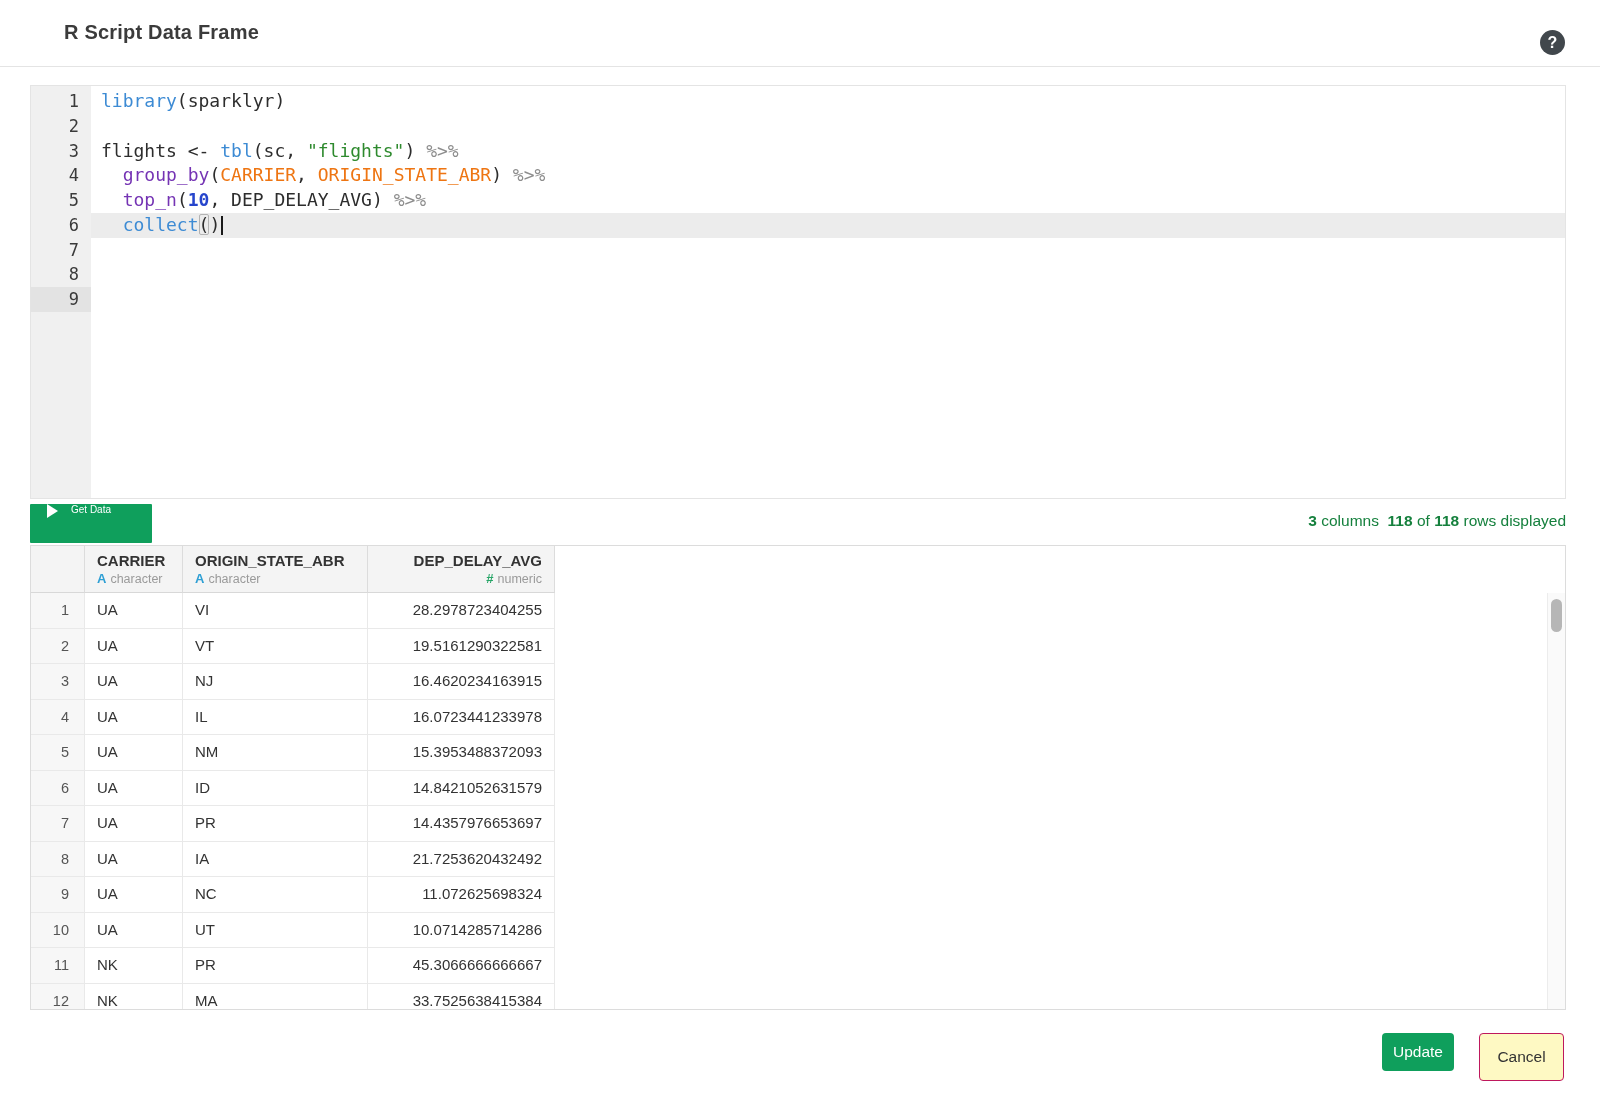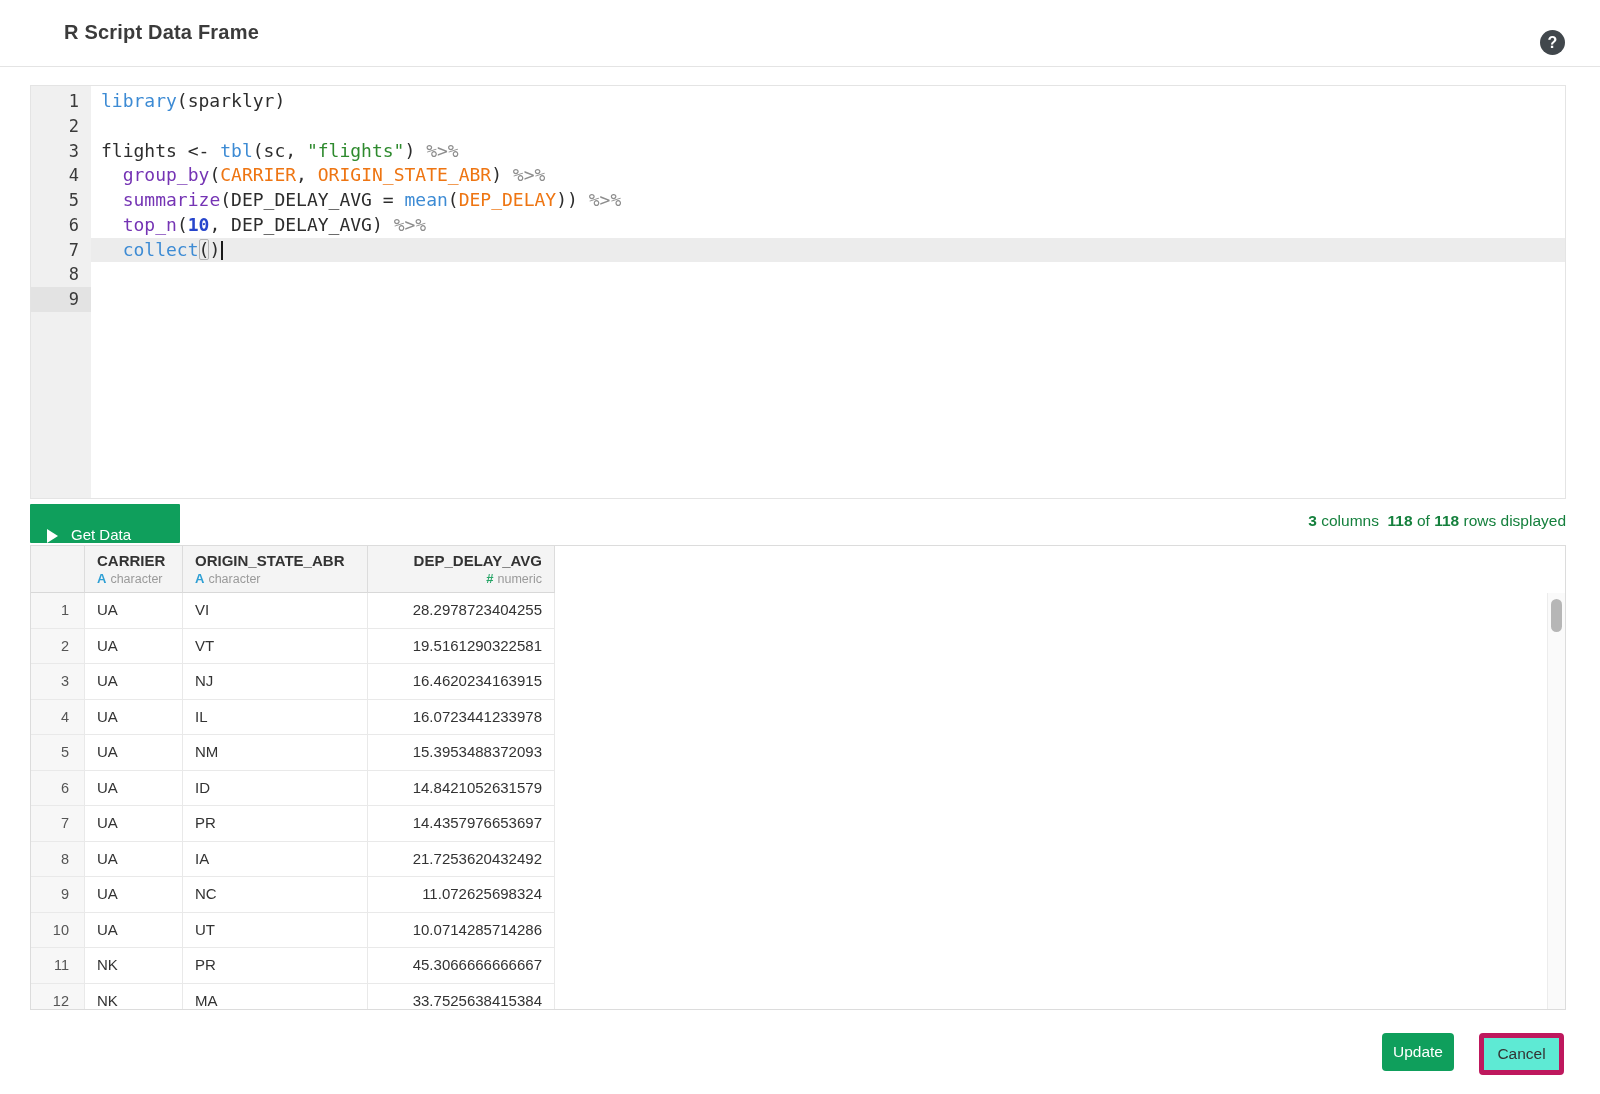--- a/index.html
+++ b/index.html
@@ -25,22 +25,22 @@
   .tk-fn  { color:#3d8bd4; }
   .tk-kw  { color:#7534b4; }
   .tk-fld { color:#ee7512; }
   .tk-str { color:#2e8a2e; }
   .tk-num { color:#2645cc; font-weight:bold; }
   .tk-op  { color:#8d8d8d; }
   .tk-br  { color:#2d2d2d; outline:1px solid #b3b3b3; outline-offset:-1px; border-radius:2px; }
   .tk-cursor { display:inline-block; width:2px; height:19px; background:#1a1a1a; vertical-align:text-bottom; margin-left:1px; }
 
   
-  .get-data-btn { position:absolute; left:30px; top:504px; width:150px; height:39px; background:#0f9f5c; border:none;
-                  color:#fff; font-size:15px; font-family:"Liberation Sans",sans-serif; display:flex; align-items:flex-end; cursor:pointer; border-radius:1px; }
+  .get-data-btn { position:absolute; left:30px; top:504px; width:122px; height:39px; background:#0f9f5c; border:none;
+                  color:#fff; font-size:10px; font-family:"Liberation Sans",sans-serif; display:flex; align-items:flex-start; cursor:pointer; border-radius:1px; }
   .play-icon { width:0; height:0; border-top:7px solid transparent; border-bottom:7px solid transparent; border-left:11px solid #fff; margin-left:17px; margin-right:13px; }
   .status { position:absolute; right:34px; top:512px; font-size:15.5px; color:#15803d; }
   .status span { white-space:pre; }
   .status .b { font-weight:700; }
 
   
   .table-wrap { position:absolute; left:30px; top:545px; width:1536px; height:465px; border:1px solid #dcdcdc; background:#fff; overflow:hidden; }
   .thead { position:absolute; left:0; top:0; height:47px; display:flex; }
   .th { background:#f4f4f4; border-right:1px solid #dcdcdc; border-bottom:1px solid #d8d8d8; height:47px; padding:5px 12px 0 12px; cursor:pointer; }
   .th .cname { font-size:15px; font-weight:700; color:#333; line-height:20px; }
@@ -56,22 +56,22 @@
   .td.rnum { background:#f7f7f7; color:#555; font-size:14.5px; text-align:right; padding-right:15px; }
   .td.right { text-align:right; }
 
   
   .vscroll-track { position:absolute; top:47px; bottom:0; right:0; width:18px; background:#fafafa; border-left:1px solid #ececec; }
   .vscroll-thumb { position:absolute; top:6px; left:3px; width:11px; height:33px; background:#b6b6b6; border-radius:6px; cursor:grab; }
 
   
   .update-btn { position:absolute; left:1382px; top:1033px; width:72px; height:38px; background:#0f9f5c; color:#fff;
                 border:none; border-radius:4px; font-size:15.5px; font-family:"Liberation Sans",sans-serif; cursor:pointer; }
-  .cancel-btn { position:absolute; left:1479px; top:1033px; width:85px; height:42px; background:#5eead4; color:#333;
-                border:5px solid #be185d; border-radius:4px; font-size:15.5px; font-family:"Liberation Sans",sans-serif; cursor:pointer; }
+  .cancel-btn { position:absolute; left:1479px; top:1033px; width:85px; height:48px; background:#fef9c3; color:#333;
+                border:1px solid #be185d; border-radius:4px; font-size:15.5px; font-family:"Liberation Sans",sans-serif; cursor:pointer; }
 </style>
 </head>
 <body>
 
 <div class="app">
 
   <div class="app-header">
     <div class="page-title">R Script Data Frame</div>
     <div class="help-icon">?</div>
   </div>
@@ -86,21 +86,20 @@
         <div class="gnum">6</div>
         <div class="gnum">7</div>
         <div class="gnum">8</div>
         <div class="gnum active">9</div>
       </div>
     <div class="code" id="code">
         <div class="cline"><span class="tk-fn">library</span><span class="tk-pl">(sparklyr)</span></div>
         <div class="cline"></div>
         <div class="cline"><span class="tk-pl">flights &lt;- </span><span class="tk-fn">tbl</span><span class="tk-pl">(sc, </span><span class="tk-str">"flights"</span><span class="tk-pl">) </span><span class="tk-op">%&gt;%</span></div>
         <div class="cline"><span class="tk-pl">  </span><span class="tk-kw">group_by</span><span class="tk-pl">(</span><span class="tk-fld">CARRIER</span><span class="tk-pl">, </span><span class="tk-fld">ORIGIN_STATE_ABR</span><span class="tk-pl">) </span><span class="tk-op">%&gt;%</span></div>
-        <div class="cline"><span class="tk-pl">  </span><span class="tk-kw">summarize</span><span class="tk-pl">(DEP_DELAY_AVG = </span><span class="tk-fn">mean</span><span class="tk-pl">(</span><span class="tk-fld">DEP_DELAY</span><span class="tk-pl">)) </span><span class="tk-op">%&gt;%</span></div>
         <div class="cline"><span class="tk-pl">  </span><span class="tk-kw">top_n</span><span class="tk-pl">(</span><span class="tk-num">10</span><span class="tk-pl">, DEP_DELAY_AVG) </span><span class="tk-op">%&gt;%</span></div>
         <div class="cline active"><span class="tk-pl">  </span><span class="tk-fn">collect</span><span class="tk-br">(</span><span class="tk-pl">)</span><span class="tk-cursor"></span></div>
       </div>
   </div>
 
   <button class="get-data-btn">
     <span class="play-icon"></span>
     <span>Get Data</span>
   </button>
 

